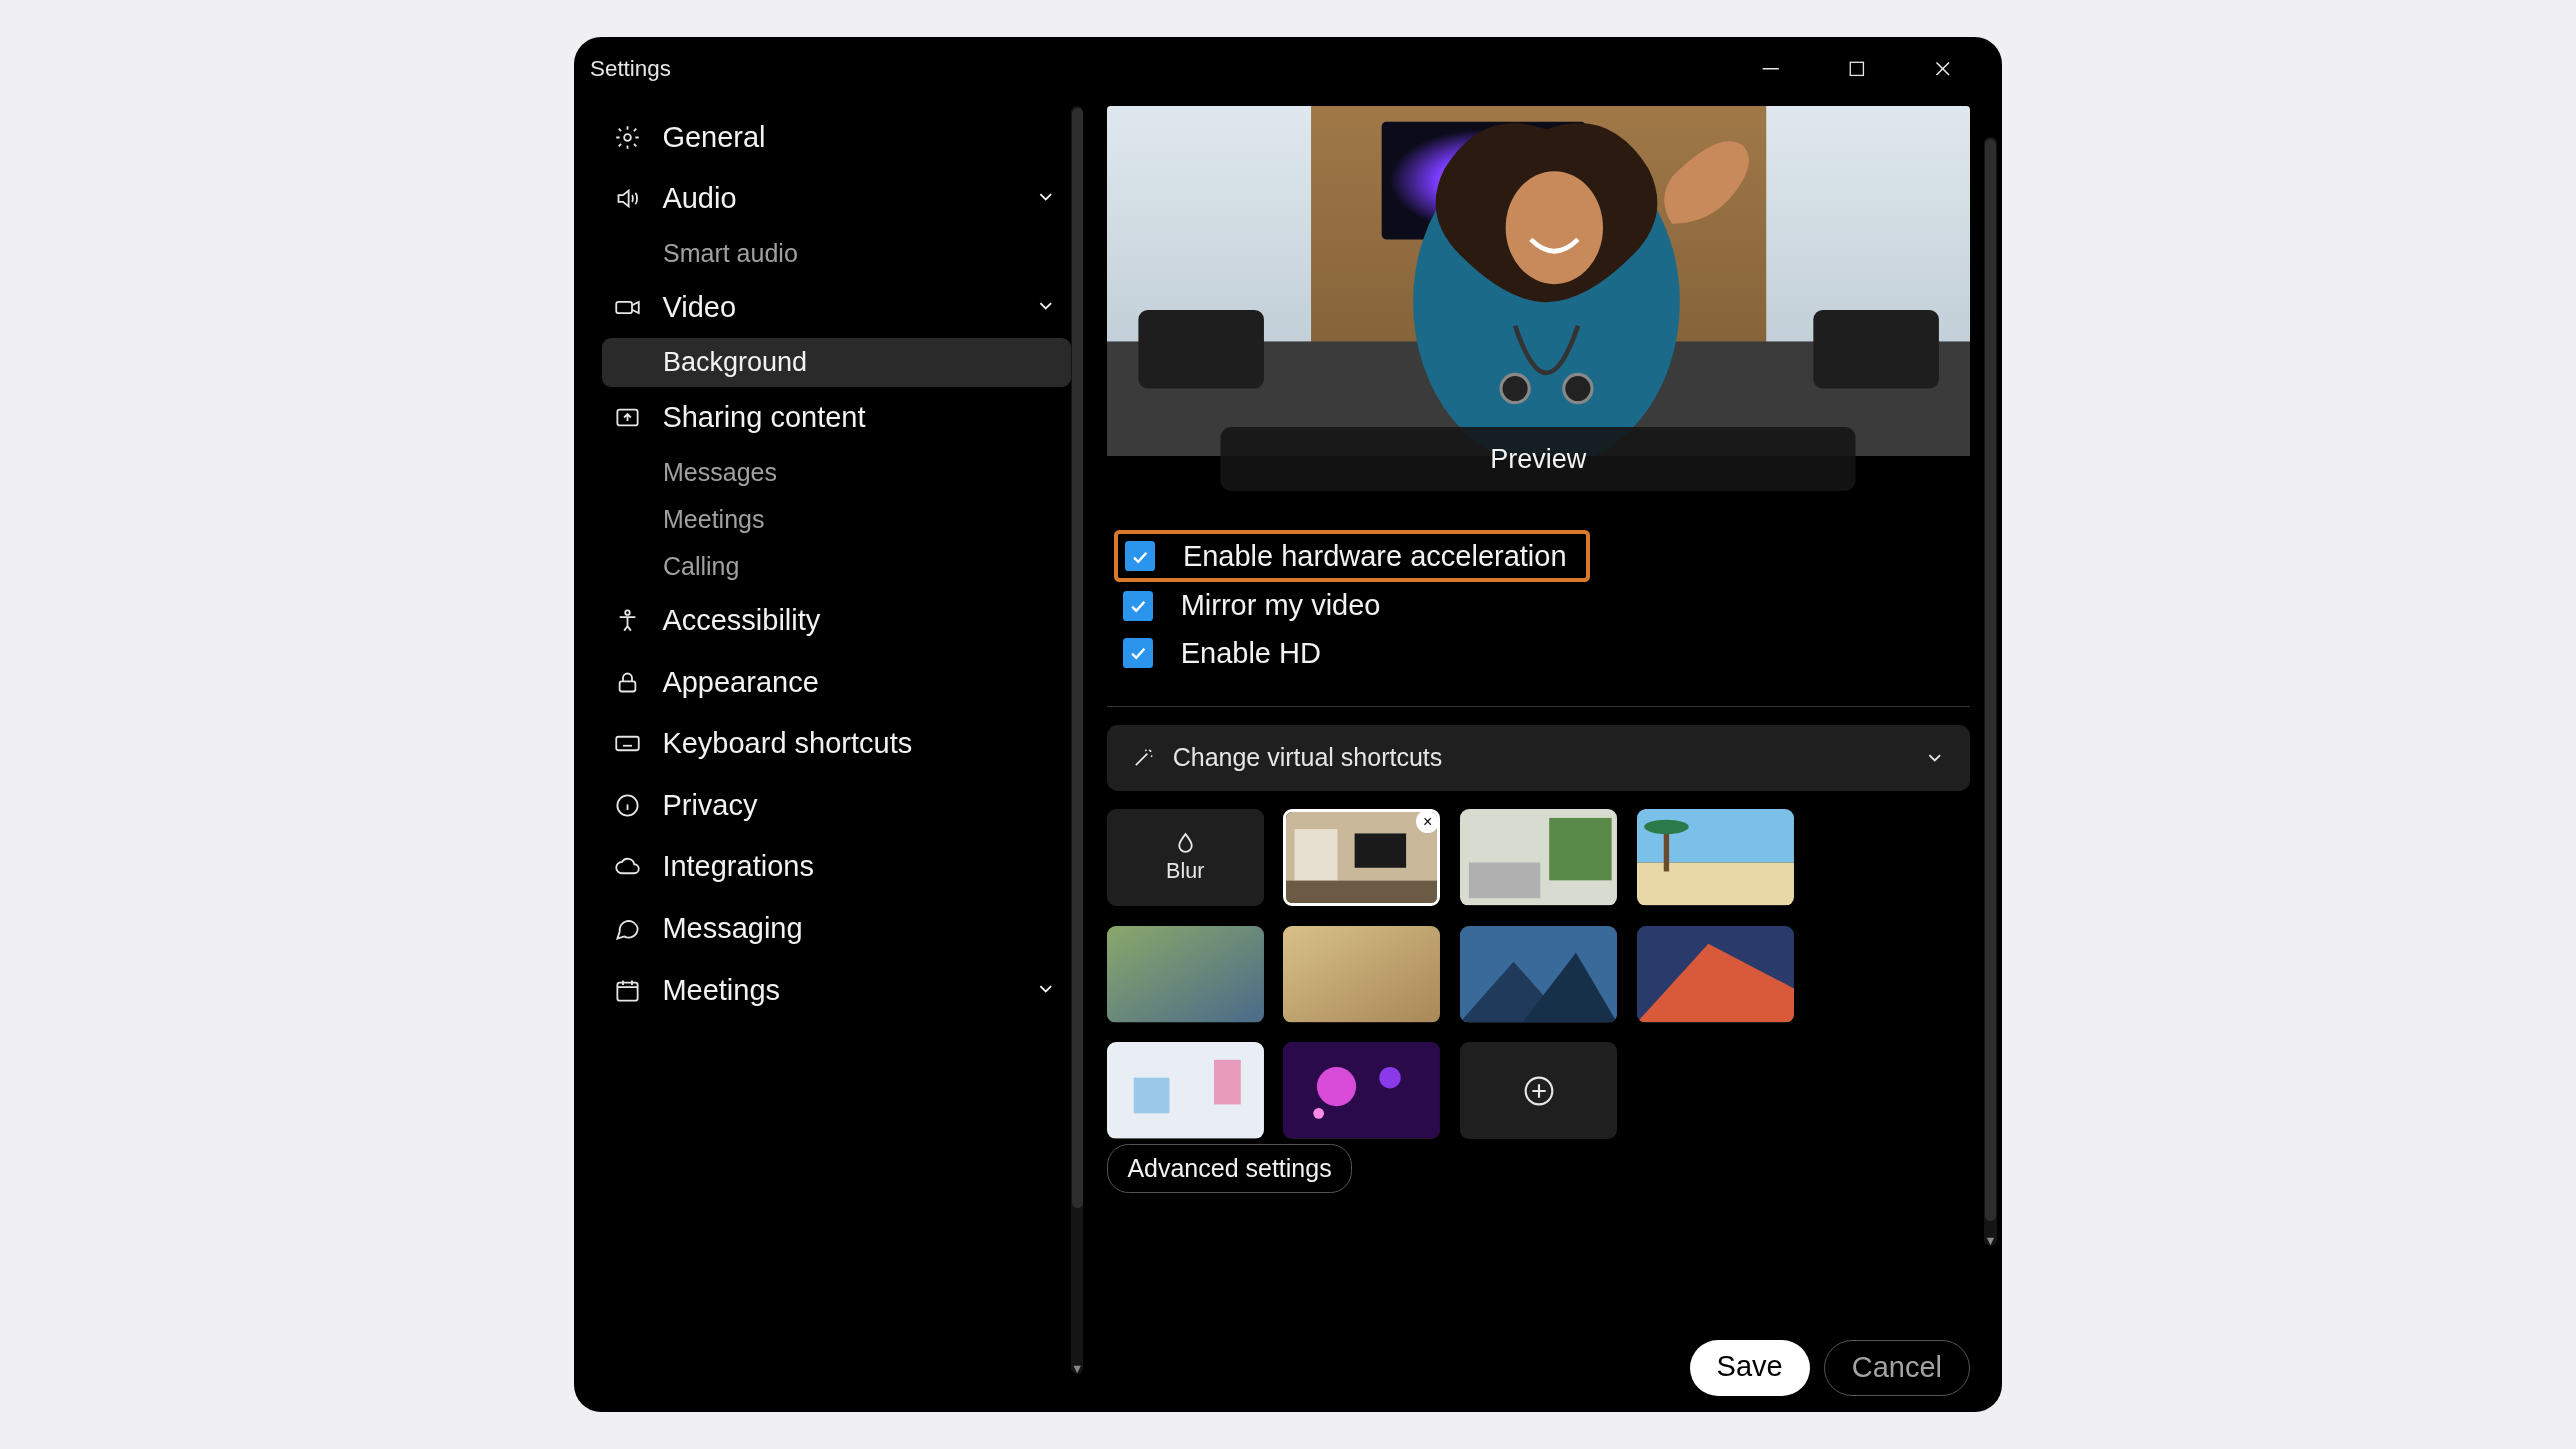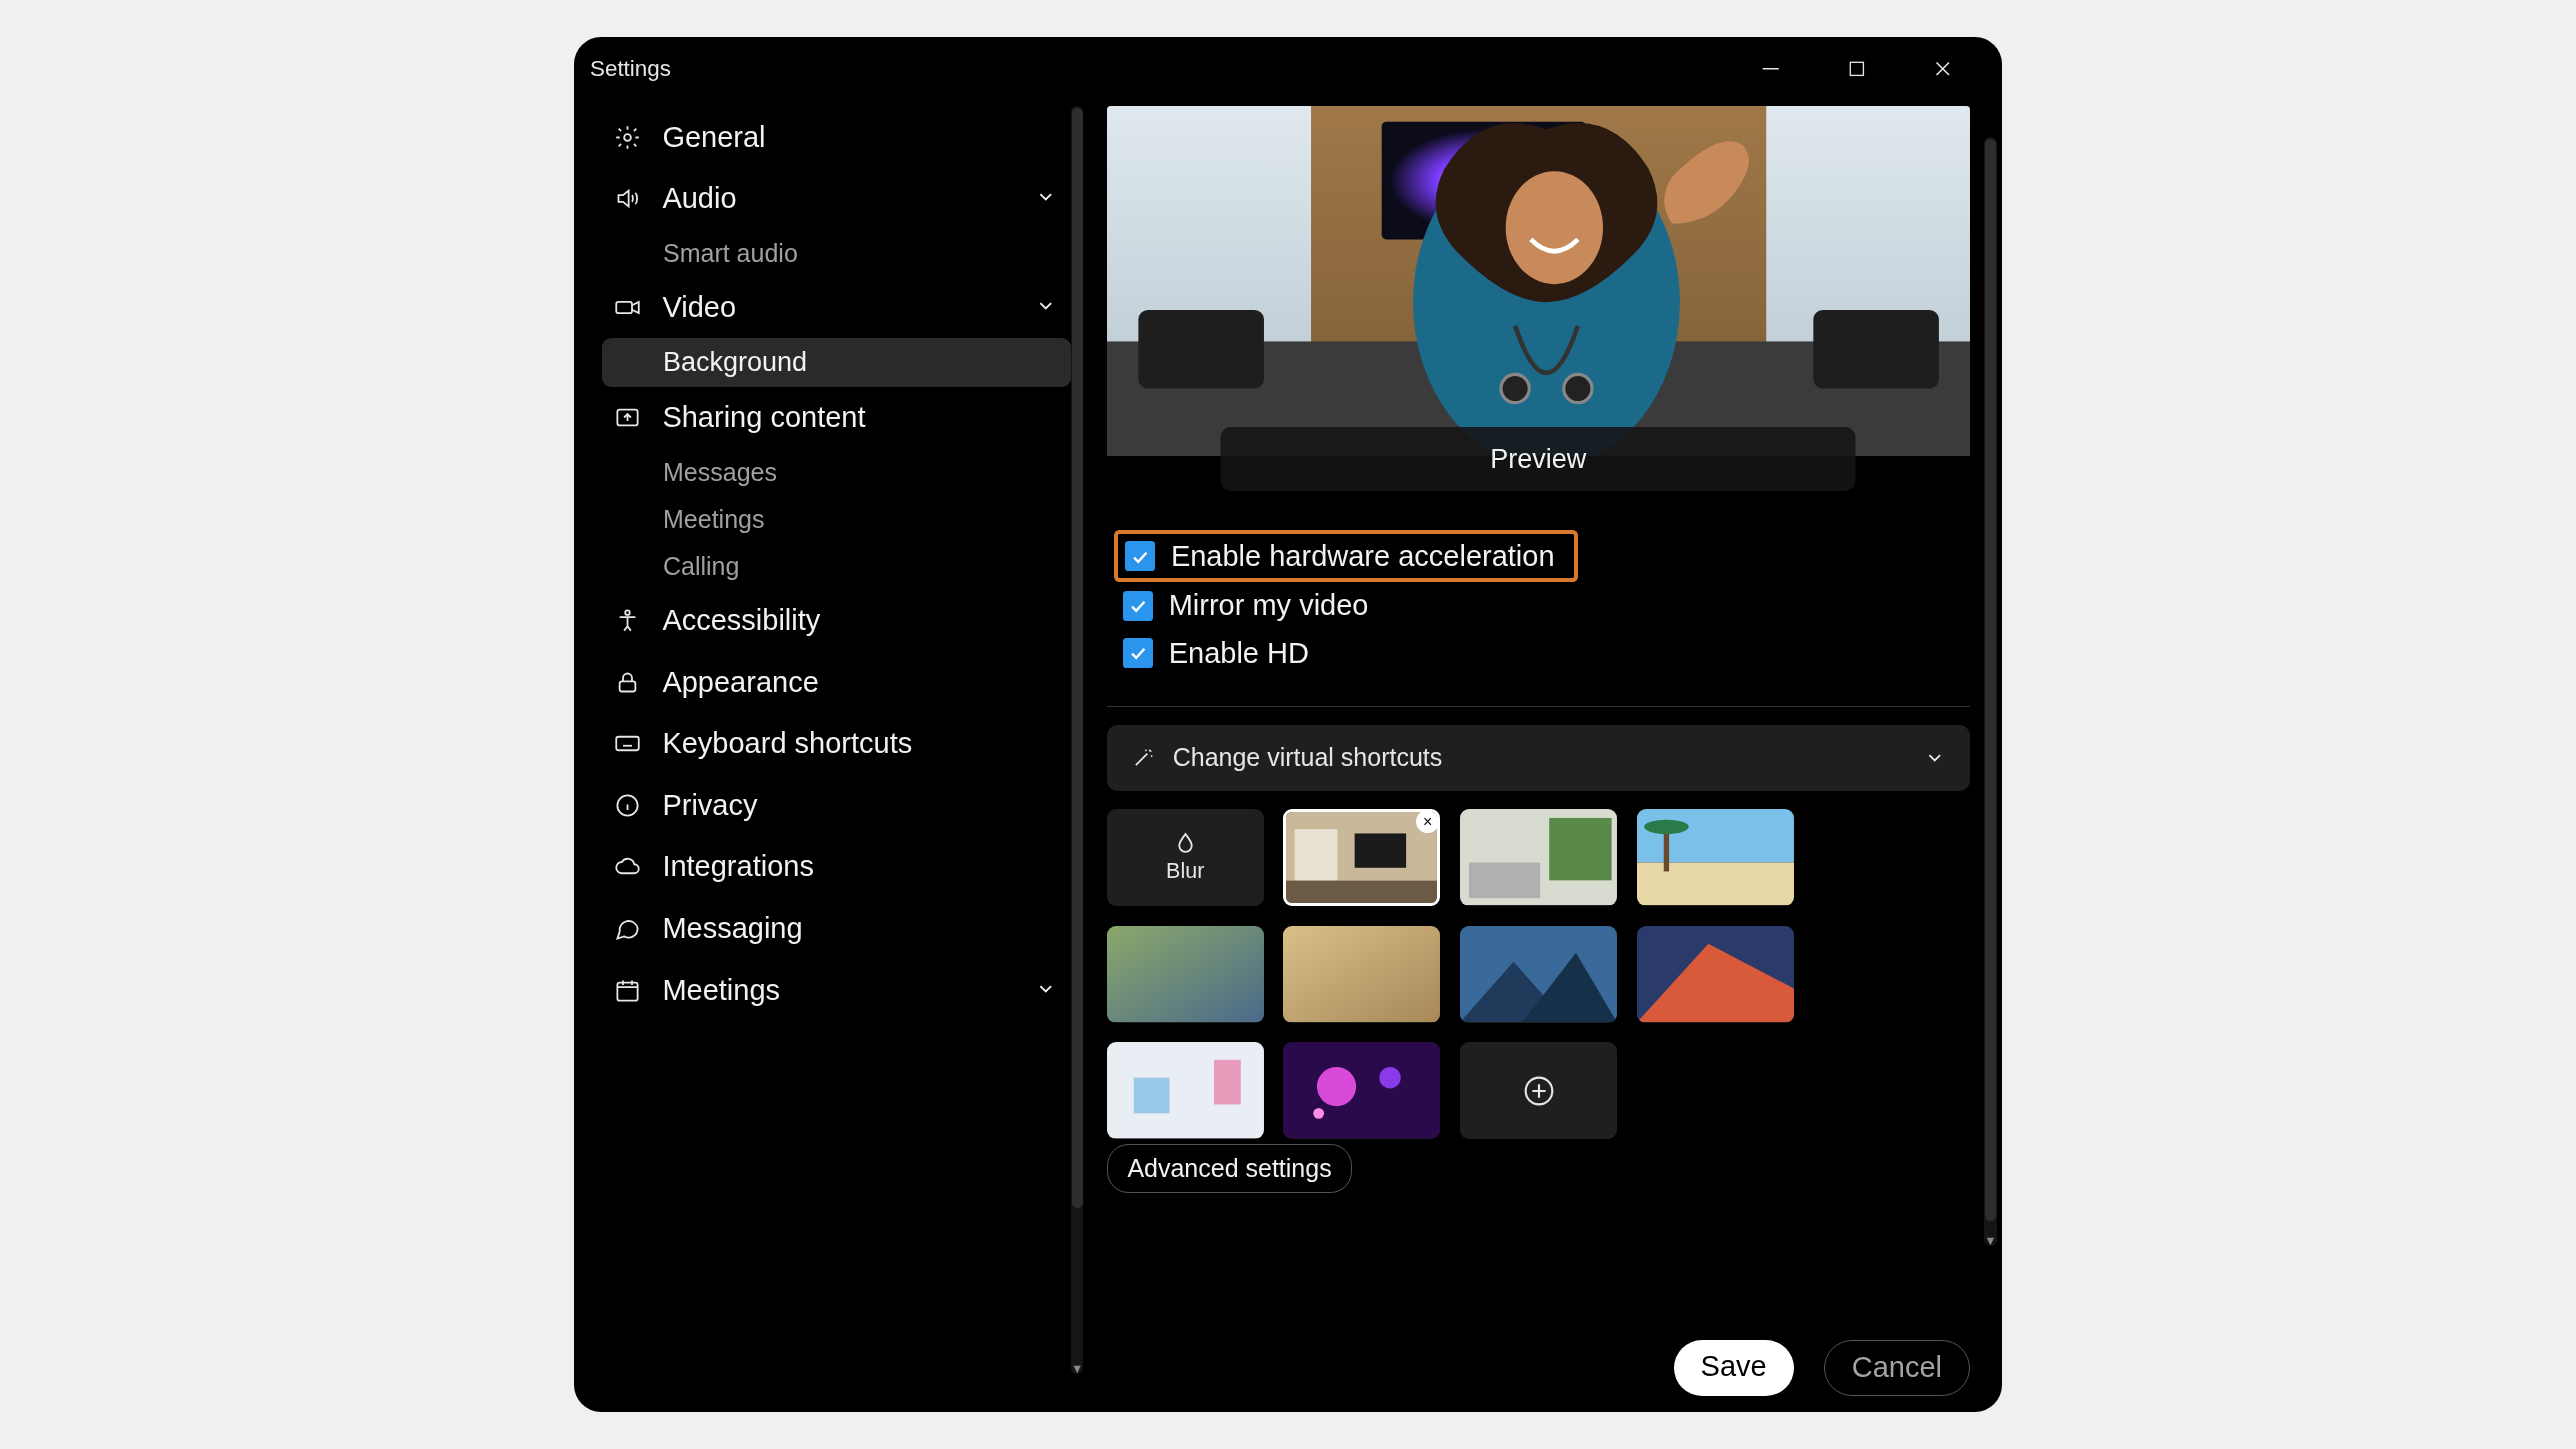--- a/index.html
+++ b/index.html
@@ -158,21 +158,21 @@
   display: flex;
   align-items: center;
   justify-content: center;
   cursor: pointer;
 }
 
 .checks { margin: 3.6px 0 0 16px; }
 .check-row {
   display: flex;
   align-items: center;
-  gap: 16px;
+  gap: 28px;
   padding: 7.2px 0;
   font-size: 29px;
   color: #f2f2f2;
 }
 .check-row.highlight {
   border: 4.5px solid #d87a2a;
   border-radius: 5.4px;
   padding: 5.4px 19.7px 5.4px 7.2px;
   margin-left: -9px;
   width: fit-content;
@@ -241,21 +241,21 @@
   border-radius: 21.5px;
   width: fit-content;
   cursor: pointer;
 }
 
 .footer {
   margin-top: auto;
   padding-top: 36px;
   display: flex;
   justify-content: flex-end;
-  gap: 30px;
+  gap: 14px;
 }
 .btn {
   font-size: 29px;
   padding: 10.7px 27px;
   border-radius: 32px;
   cursor: pointer;
 }
 .btn.primary { background: #fff; color: #000; }
 .btn.secondary { background: transparent; color: #a3a3a3; border: 1.8px solid #555; }
 

